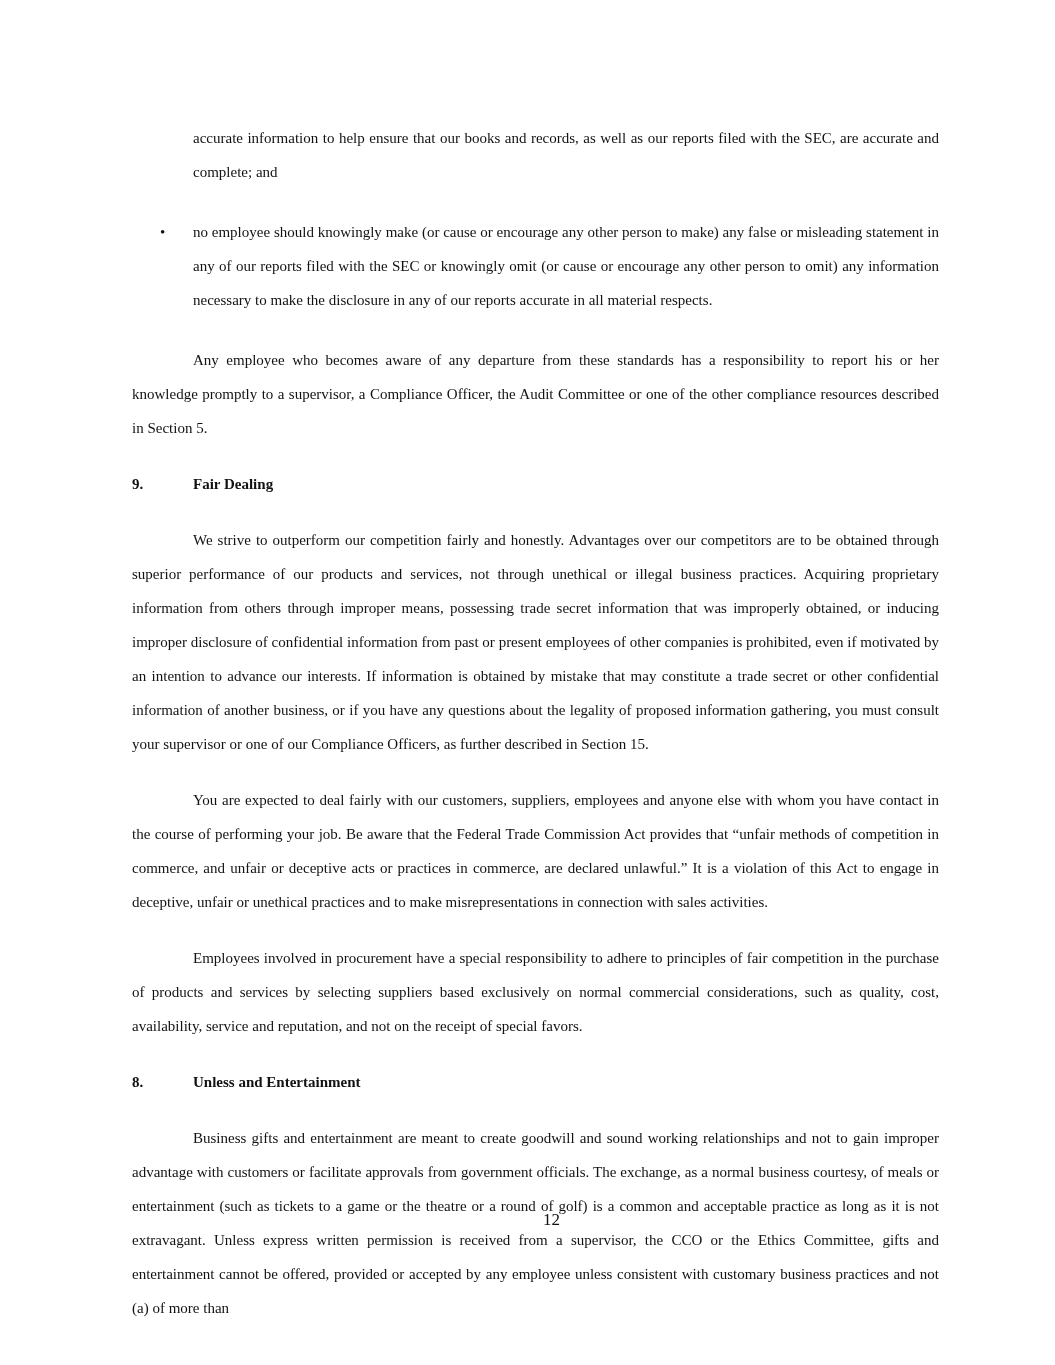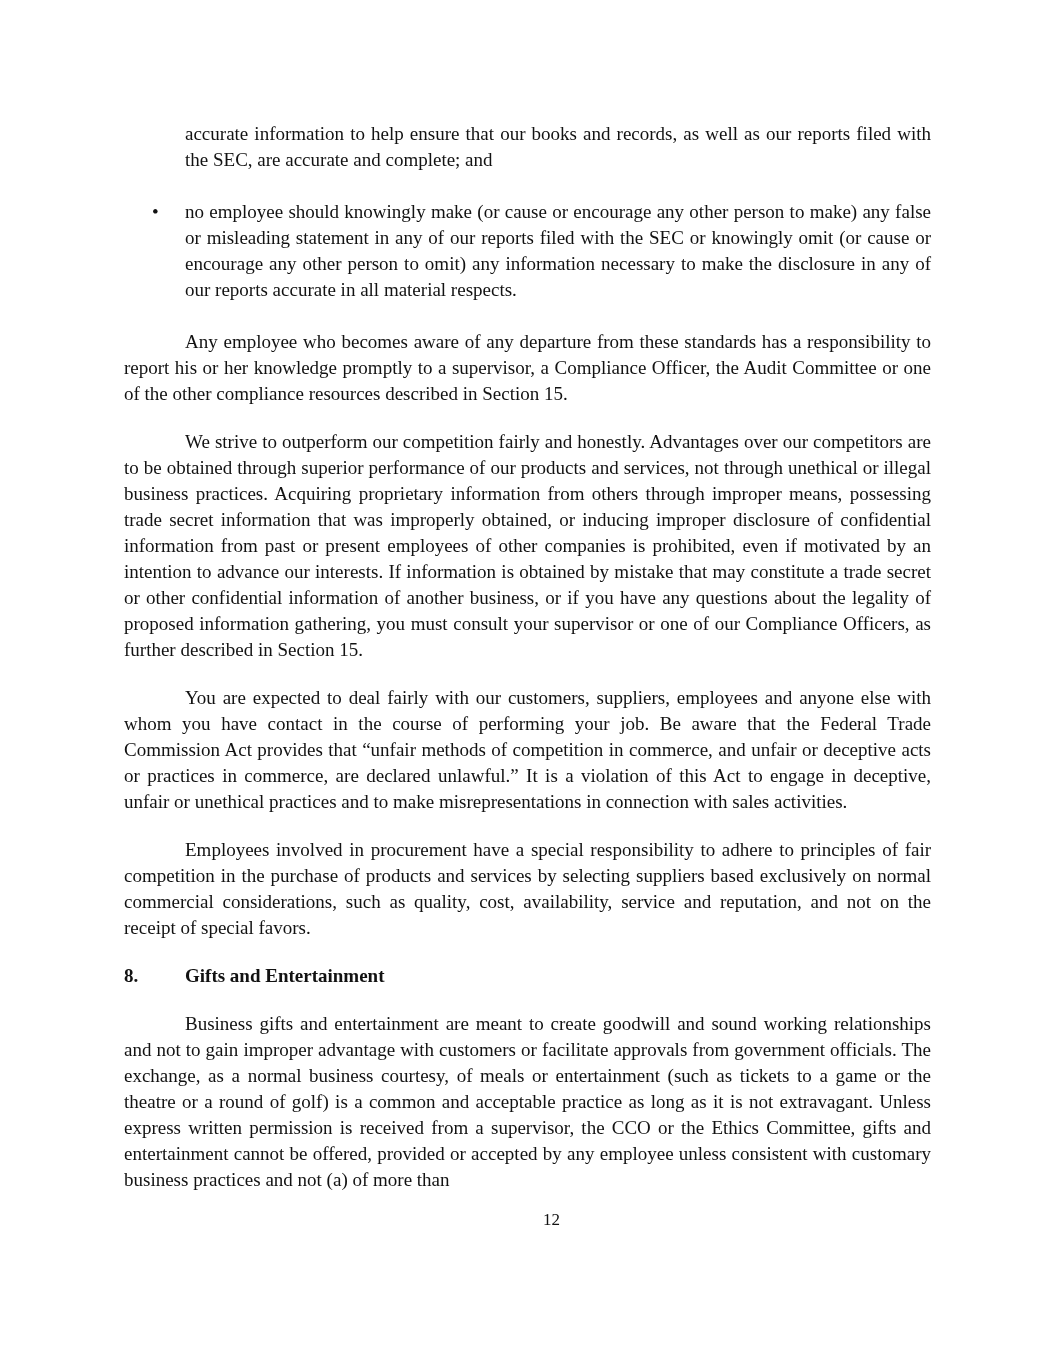--- a/index.html
+++ b/index.html
@@ -10,25 +10,25 @@
   .page {
     position: relative;
     width: 1055px;
     height: 1365px;
     background: #ffffff;
     color: #121212;
     overflow: hidden;
   }
   .content {
     position: absolute;
-    left: 124px;
+    left: 132px;
     top: 121px;
     width: 807px;
-    font-size: 19px;
-    line-height: 26px;
+    font-size: 15px;
+    line-height: 34px;
     text-align: justify;
   }
   
   .bullet-continuation {
     margin-left: 61px;
     margin-bottom: 26px;
   }
   
   .bullet-item {
     position: relative;
@@ -70,31 +70,34 @@
 <div class="page">
   <div class="content">
 
     <div class="bullet-continuation">accurate information to help ensure that our books and records, as well as our reports filed with the SEC, are accurate and complete; and</div>
 
     <div class="bullet-item">
       <span class="bullet-marker">•</span>
       <span class="bullet-text">no employee should knowingly make (or cause or encourage any other person to make) any false or misleading statement in any of our reports filed with the SEC or knowingly omit (or cause or encourage any other person to omit) any information necessary to make the disclosure in any of our reports accurate in all material respects.</span>
     </div>
 
-    <p class="para">Any employee who becomes aware of any departure from these standards has a responsibility to report his or her knowledge promptly to a supervisor, a Compliance Officer, the Audit Committee or one of the other compliance resources described in Section 15.</p>
+    <p class="para">Any employee who becomes aware of any departure from these standards has a responsibility to report his or her knowledge promptly to a supervisor, a Compliance Officer, the Audit Committee or one of the other compliance resources described in Section 5.</p>
 
+    <div class="heading">
+      <span class="h-num">9.</span><span class="h-title">Fair Dealing</span>
+    </div>
 
     <p class="para">We strive to outperform our competition fairly and honestly.  Advantages over our competitors are to be obtained through superior performance of our products and services, not through unethical or illegal business practices.  Acquiring proprietary information from others through improper means, possessing trade secret information that was improperly obtained, or inducing improper disclosure of confidential information from past or present employees of other companies is prohibited, even if motivated by an intention to advance our interests.  If information is obtained by mistake that may constitute a trade secret or other confidential information of another business, or if you have any questions about the legality of proposed information gathering, you must consult your supervisor or one of our Compliance Officers, as further described in Section 15.</p>
 
     <p class="para">You are expected to deal fairly with our customers, suppliers, employees and anyone else with whom you have contact in the course of performing your job.  Be aware that the Federal Trade Commission Act provides that “unfair methods of competition in commerce, and unfair or deceptive acts or practices in commerce, are declared unlawful.”  It is a violation of this Act to engage in deceptive, unfair or unethical practices and to make misrepresentations in connection with sales activities.</p>
 
     <p class="para">Employees involved in procurement have a special responsibility to adhere to principles of fair competition in the purchase of products and services by selecting suppliers based exclusively on normal commercial considerations, such as quality, cost, availability, service and reputation, and not on the receipt of special favors.</p>
 
     <div class="heading">
-      <span class="h-num">8.</span><span class="h-title">Gifts and Entertainment</span>
+      <span class="h-num">8.</span><span class="h-title">Unless and Entertainment</span>
     </div>
 
     <p class="para">Business gifts and entertainment are meant to create goodwill and sound working relationships and not to gain improper advantage with customers or facilitate approvals from government officials.  The exchange, as a normal business courtesy, of meals or entertainment (such as tickets to a game or the theatre or a round of golf) is a common and acceptable practice as long as it is not extravagant. Unless express written permission is received from a supervisor, the CCO or the Ethics Committee, gifts and entertainment cannot be offered, provided or accepted by any employee unless consistent with customary business practices and not (a) of more than</p>
 
   </div>
 
   <div class="page-footer">12</div>
 </div>
 
 </body></html>

